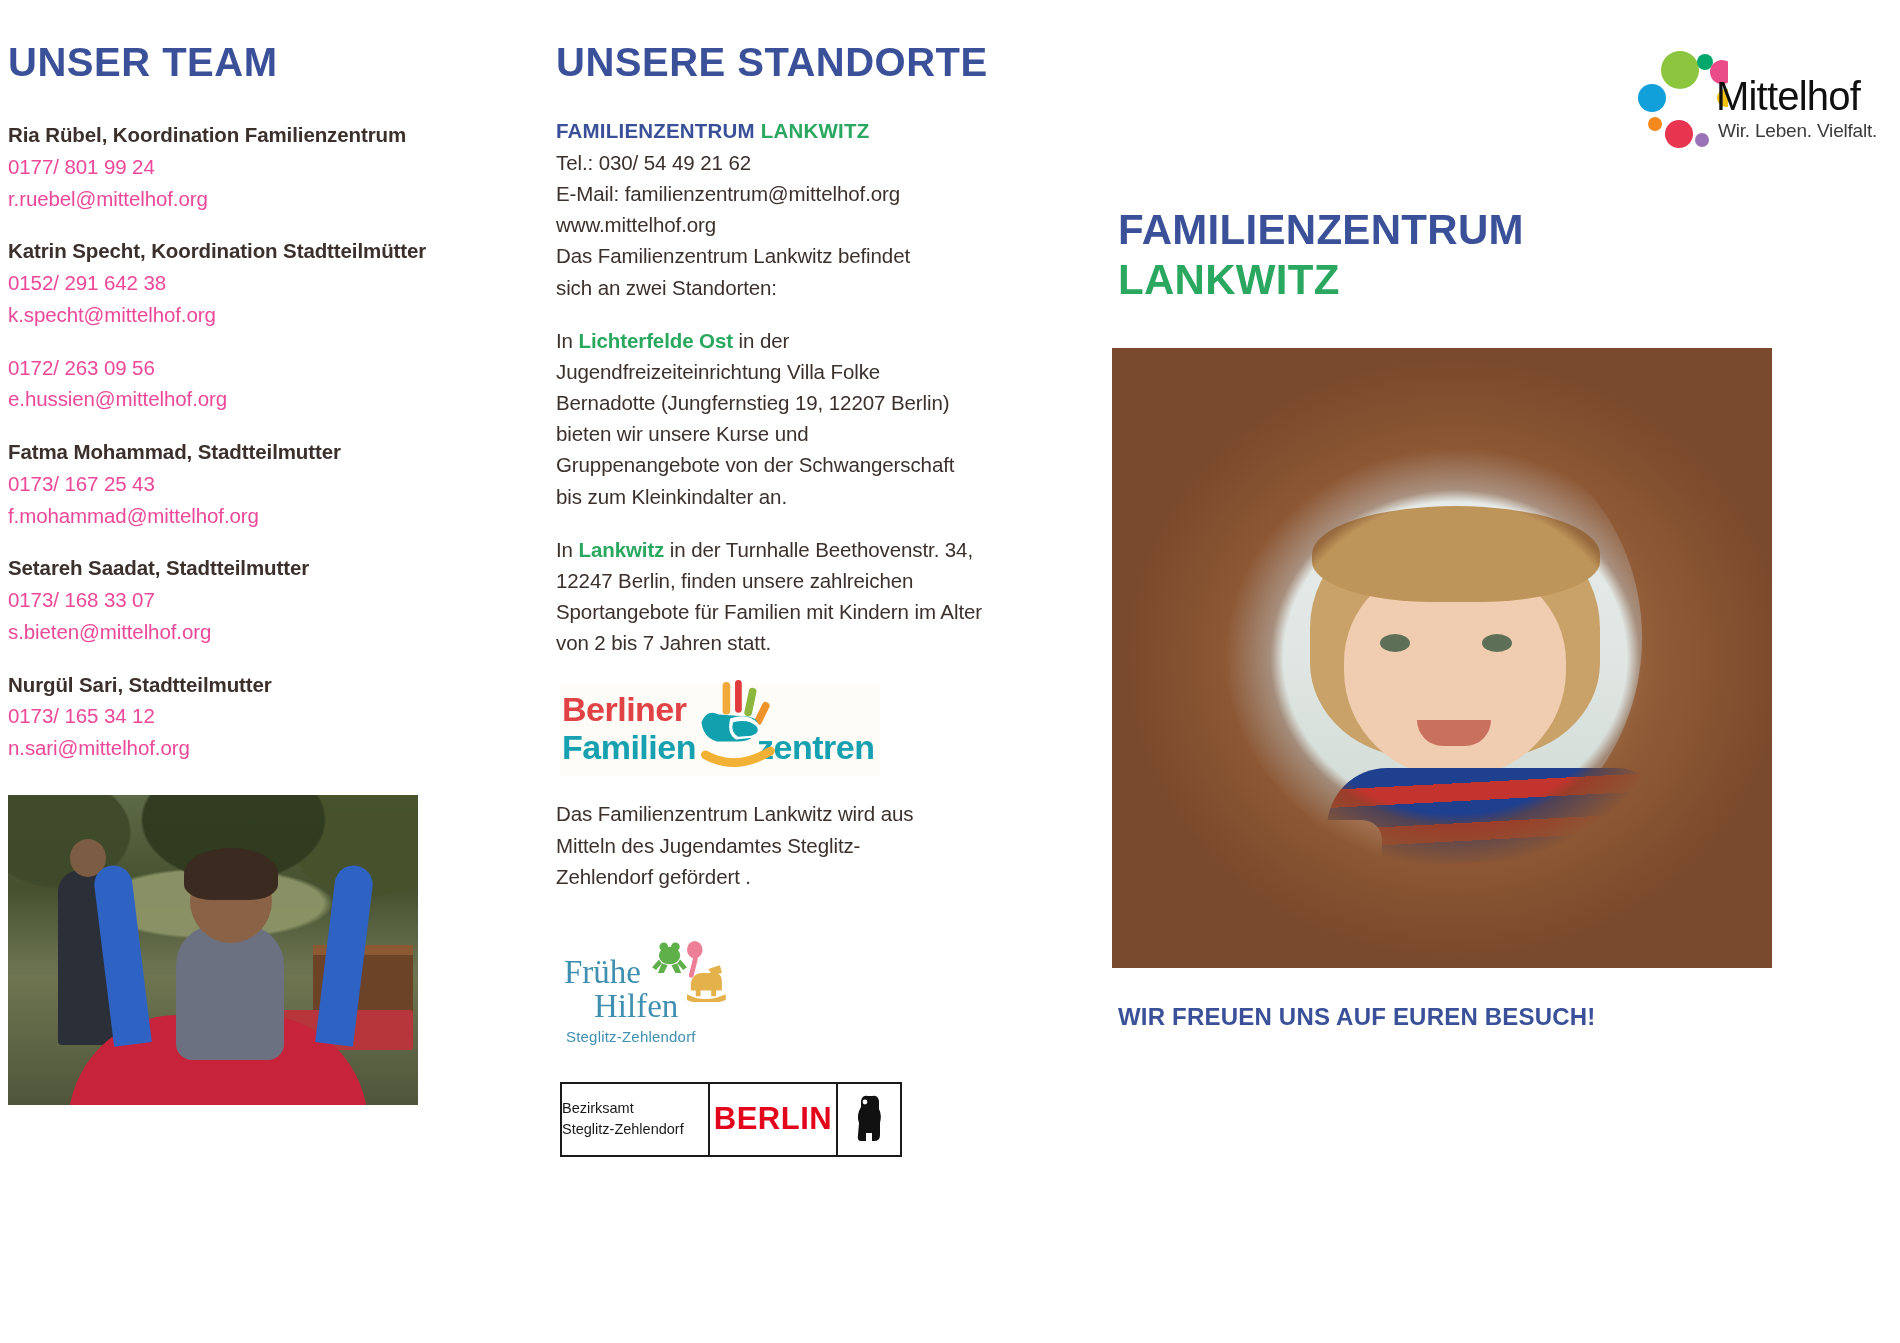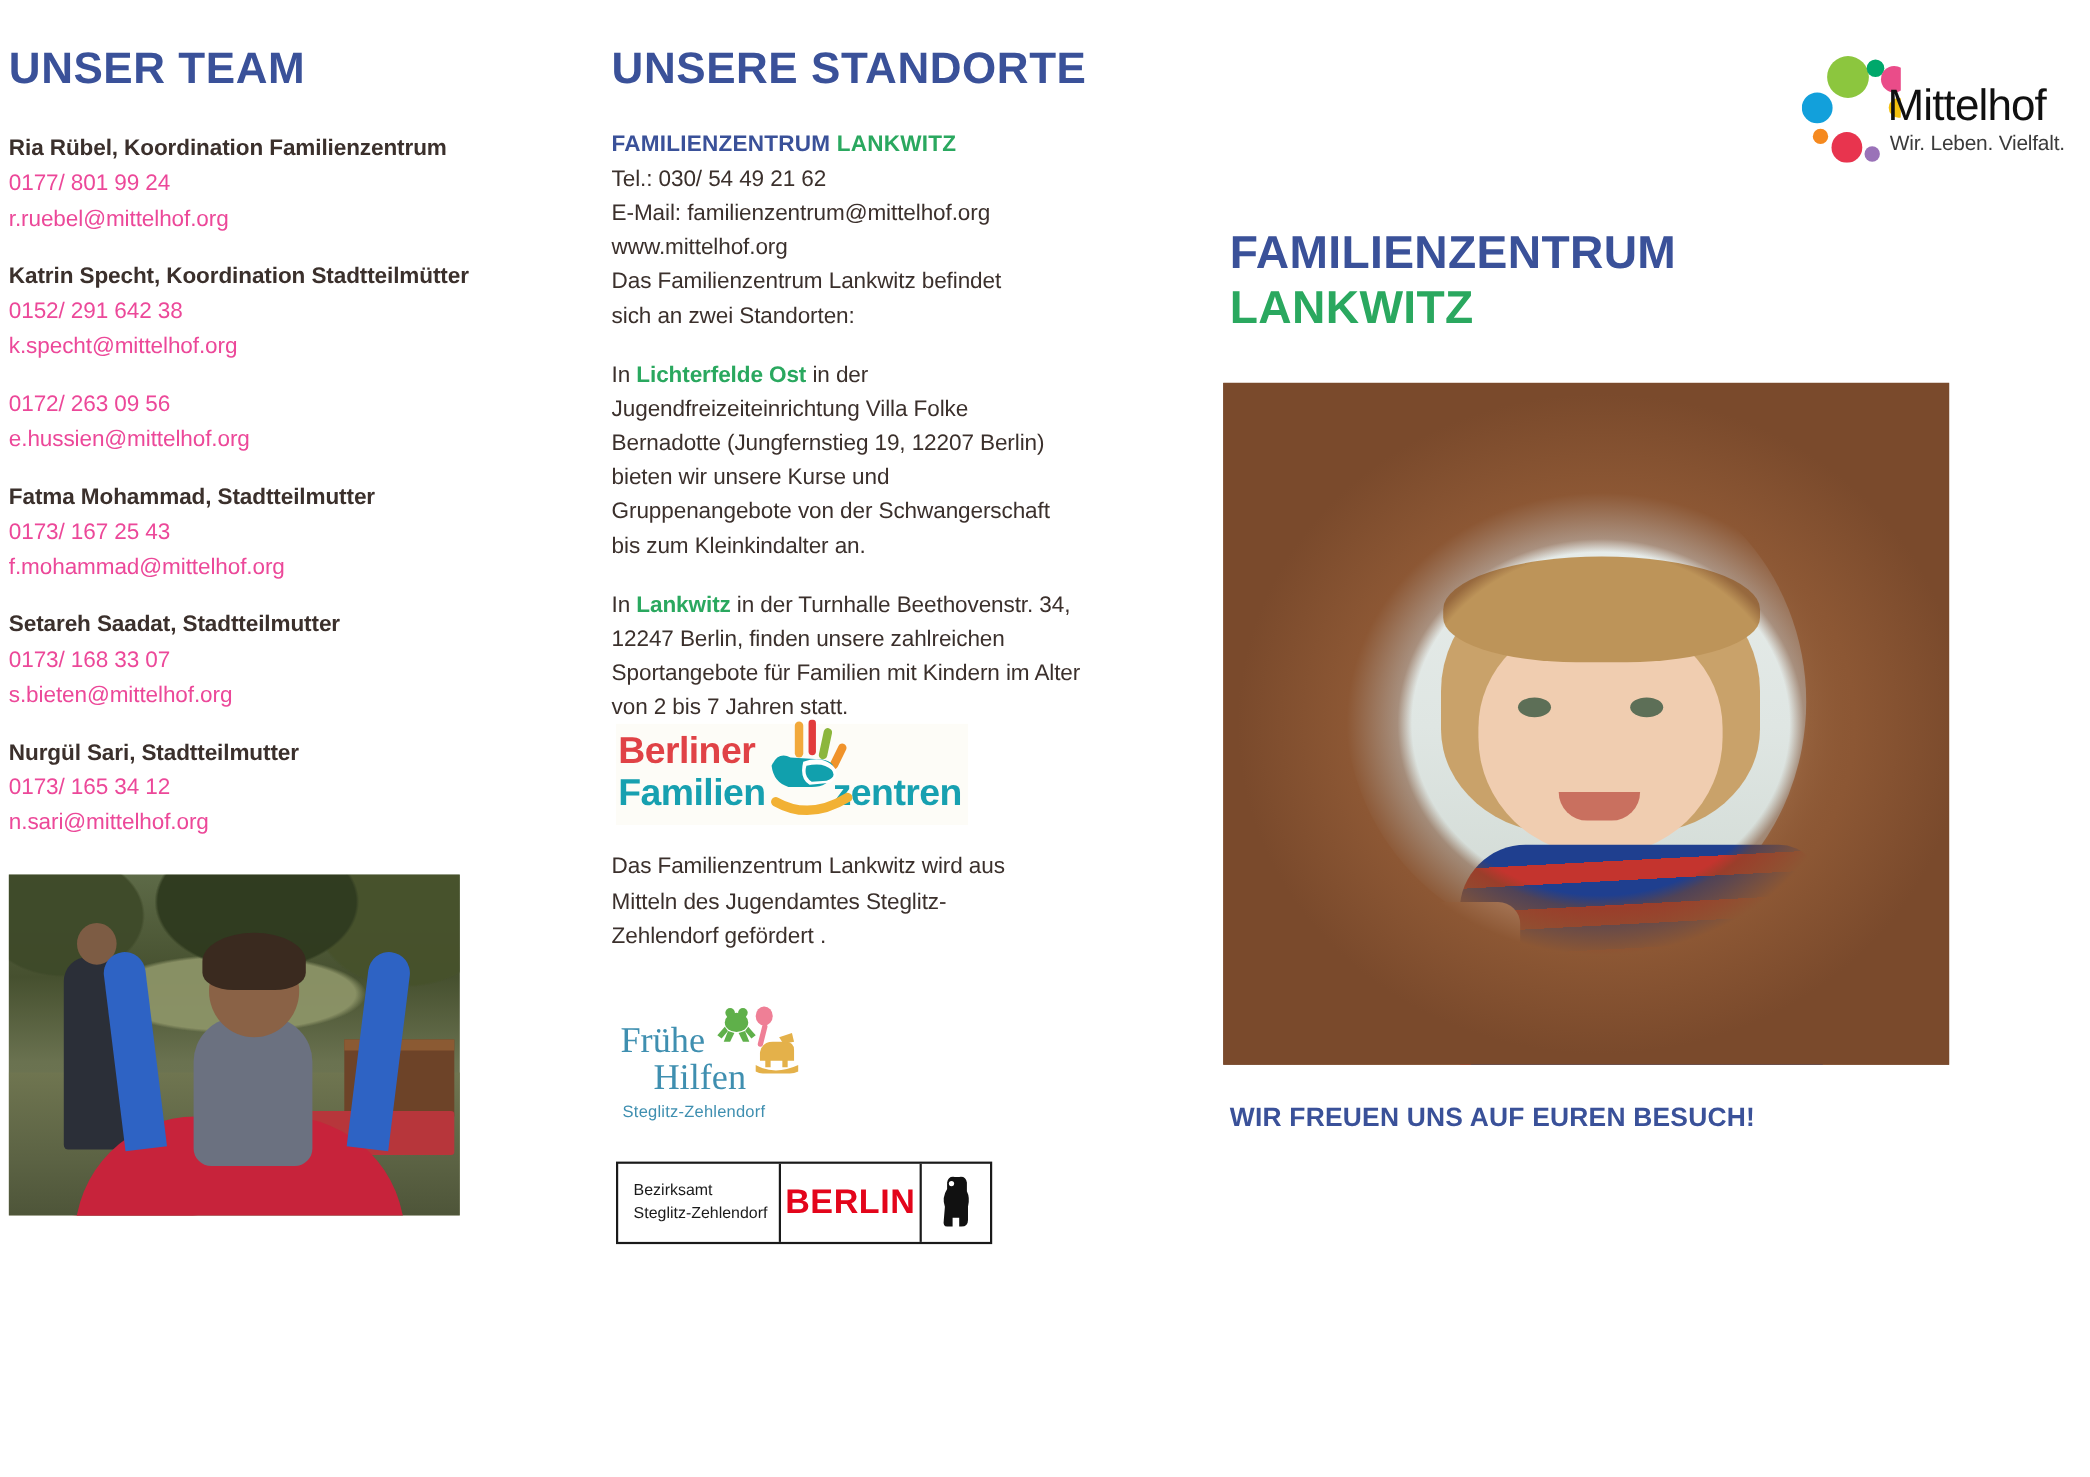--- a/index.html
+++ b/index.html
@@ -103,21 +103,21 @@
   }
   .c-blue { color: #3a5199; }
   .c-green { color: #2aa85f; }
   .body-line {
     font-size: 20.5px; line-height: 1.52; color: #3b302c; letter-spacing: -0.1px;
   }
   .para { margin-top: 22px; }
 
   
   .bfz-logo {
-    position: relative; margin-left: 4px;
+    position: relative; margin-top: 26px; margin-left: 4px;
     width: 320px; height: 92px; background: #fdfcf7;
   }
   .bfz-t1 {
     position: absolute; left: 2px; top: 6px;
     font-size: 34px; font-weight: bold; color: #e04246;
     font-family: "Liberation Sans", sans-serif; letter-spacing: -0.5px;
   }
   .bfz-t2 {
     position: absolute; left: 2px; top: 44px;
     font-size: 34px; font-weight: bold; color: #17a0b0; letter-spacing: -0.5px;
@@ -146,21 +146,21 @@
     font-size: 15px; color: #3f8fb0; letter-spacing: .2px;
   }
   .fh-art { position: absolute; left: 84px; top: 0px; width: 78px; height: 62px; }
 
   
   .berlin-bar {
     position: relative; margin-top: 32px; margin-left: 4px;
     display: flex; width: 342px; height: 75px; border: 2px solid #1a1a1a;
   }
   .bb-cell { display: flex; align-items: center; justify-content: center; }
-  .bb-1 { width: 148px; border-right: 2px solid #1a1a1a; padding-left: 14px; justify-content: flex-start; }
+  .bb-1 { width: 148px; border-right: 2px solid #1a1a1a; justify-content: flex-start; }
   .bb-1 span { font-size: 14.5px; line-height: 1.45; color: #1a1a1a; }
   .bb-2 { width: 128px; border-right: 2px solid #1a1a1a; }
   .bb-2 span { font-size: 31px; font-weight: bold; color: #e3051b; letter-spacing: .5px; }
   .bb-3 { width: 62px; }
 
   
   .col-cover {
     position: absolute; left: 1100px; top: 0px; width: 800px; height: 1343px;
   }
   .mittelhof-logo {

